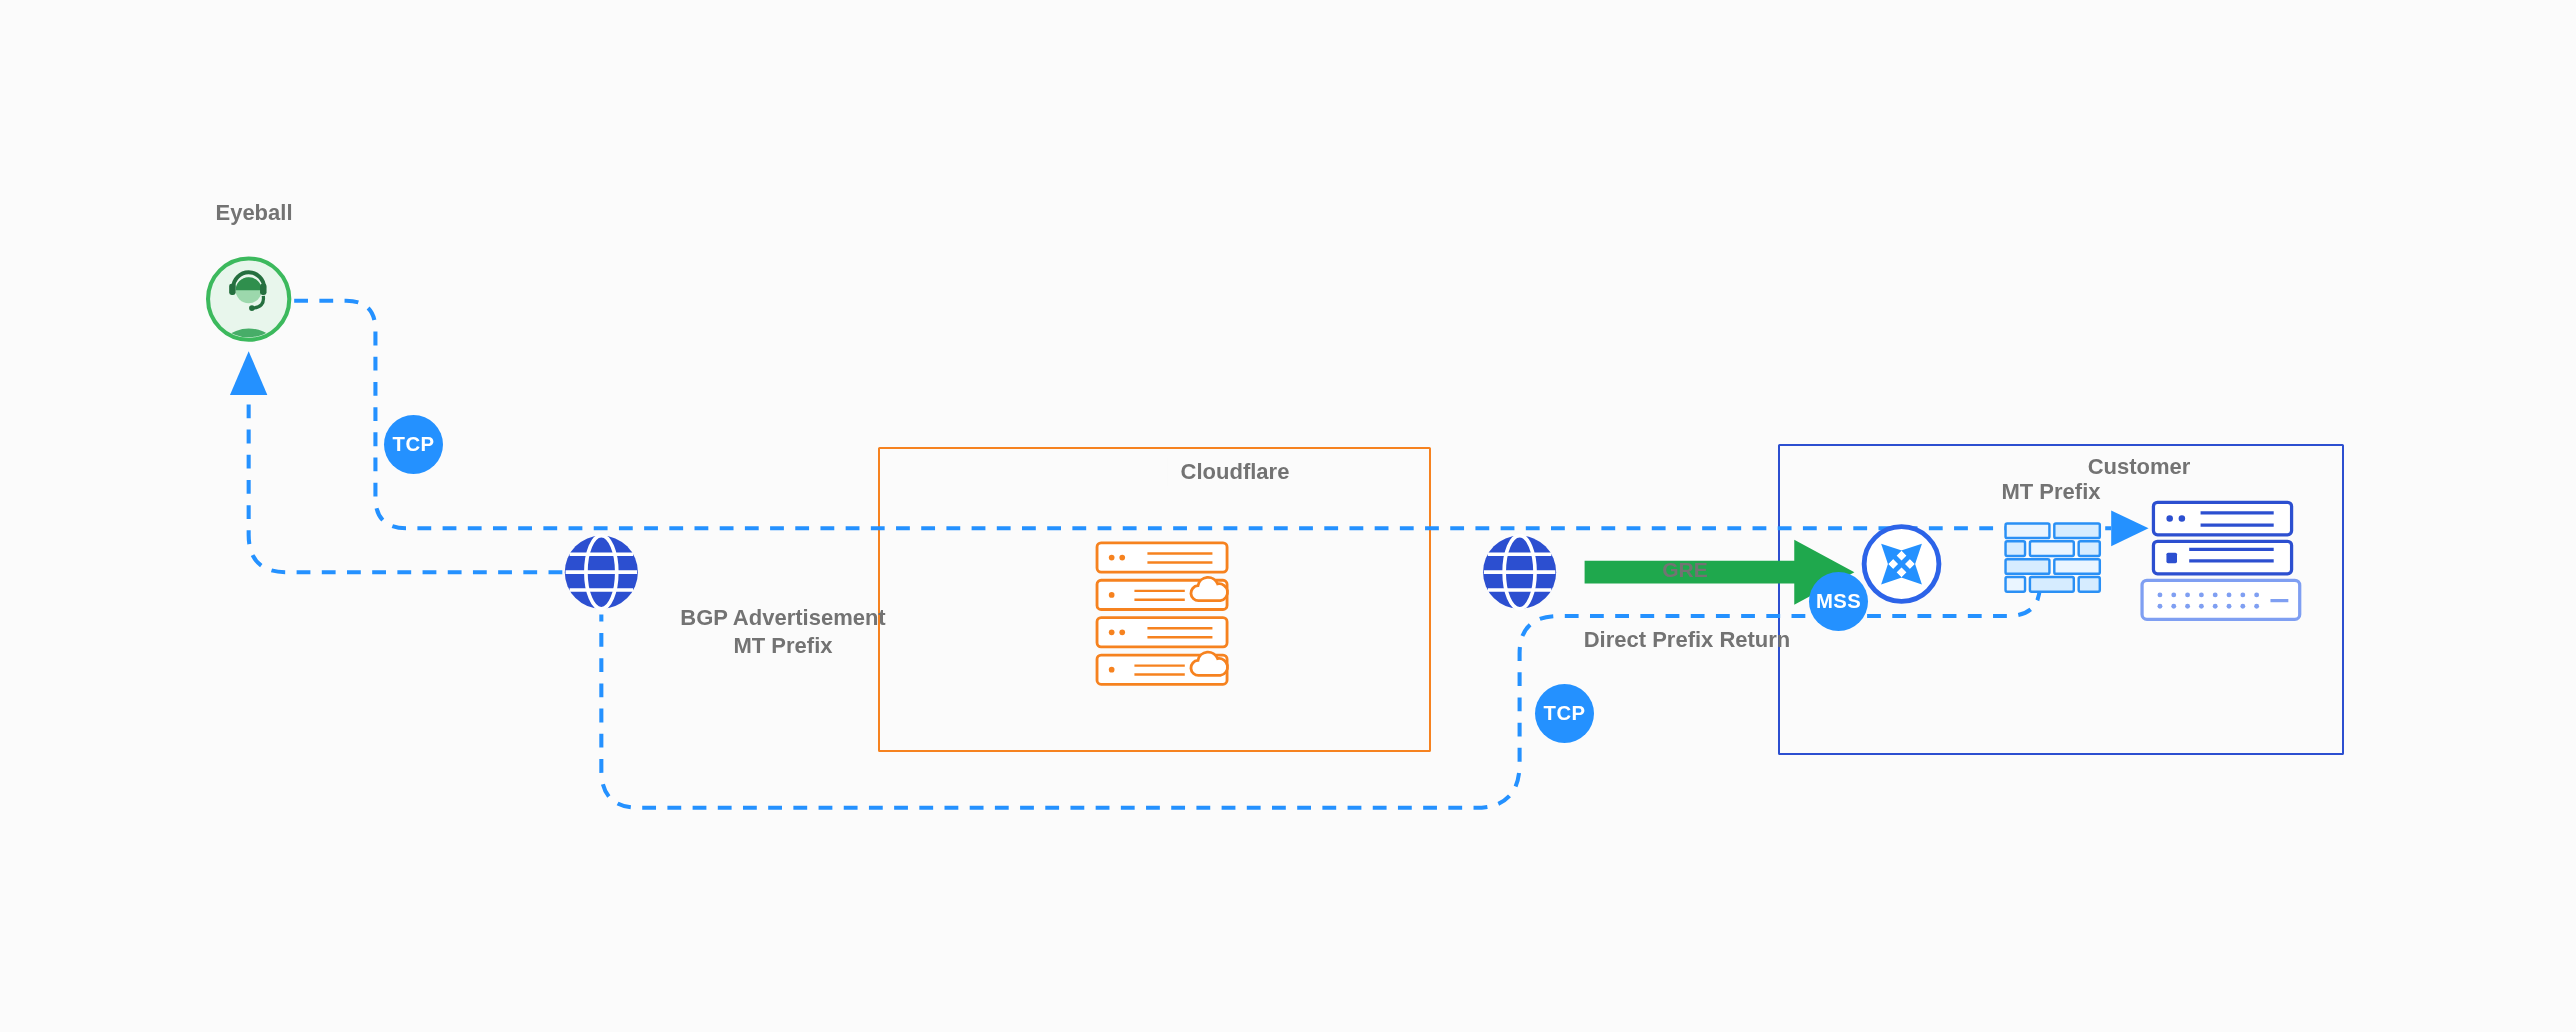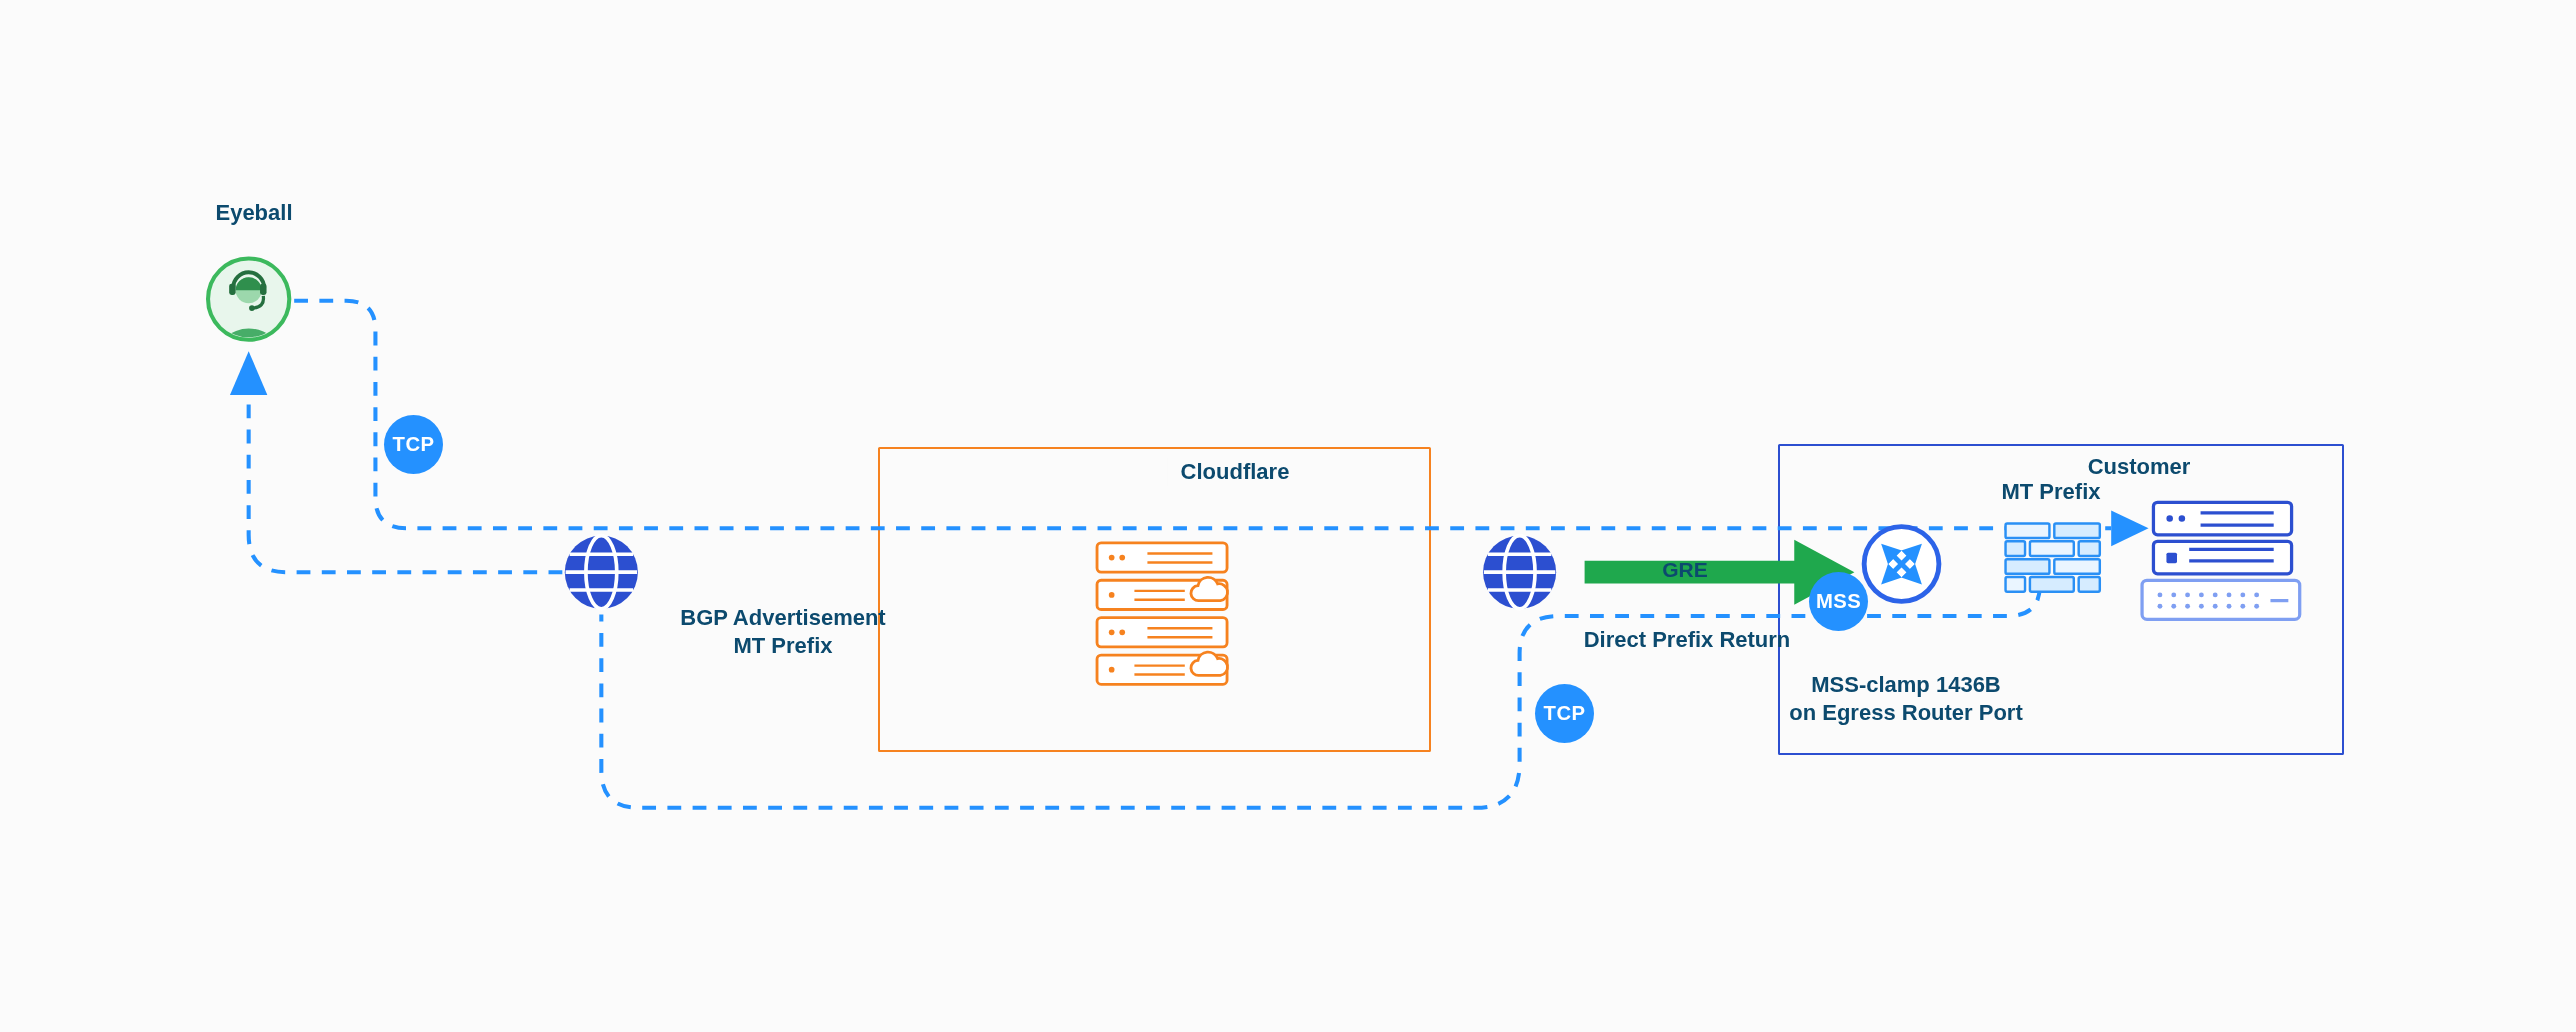--- a/index.html
+++ b/index.html
@@ -2,21 +2,21 @@
 <html style="font-size:13px"><head>
 <meta charset="utf-8">
 <style>
   html,body{margin:0;padding:0;background:#fbfbfb;font-family:"Liberation Sans",sans-serif;}
   .stage{position:relative;width:2576px;height:1033px;background:#fbfbfb;overflow:hidden;}
   .box{position:absolute;border:2.4px solid;border-radius:1.6px;z-index:1;background:transparent;}
   .box-cloudflare{left:878px;top:447px;width:549px;height:301px;border-color:#f6821f;}
   .box-customer{left:1778px;top:444px;width:562px;height:307px;border-color:#2c4fd0;}
   svg.layer{position:absolute;left:0;top:0;z-index:2;}
   .lbl{position:absolute;z-index:3;transform:translate(-50%,-50%);font-weight:700;font-size:22px;
-       color:#0c4a6e;white-space:nowrap;text-align:center;line-height:28px;}
+       color:#737373;white-space:nowrap;text-align:center;line-height:28px;}
   .boxlbl{background:#fbfbfb;padding:0 13px;margin-top:24px;}
   .badge{position:absolute;z-index:3;width:59px;height:59px;margin:-29px 0 0 -29px;border-radius:50%;
          background:#2491ff;color:#ffffff;font-weight:700;font-size:20.3px;
          display:flex;align-items:center;justify-content:center;letter-spacing:0.4px;text-align:center;}
   .lbl-eyeball{left:254px;top:213px;}
   .lbl-bgp{left:783px;top:632px;}
   .lbl-cloudflare{left:1235px;top:448px;}
   .lbl-gre{left:1685px;top:570px;font-size:21px;}
   .lbl-dsr{left:1687px;top:640px;}
   .lbl-mssclamp{left:1906px;top:699px;}
@@ -179,24 +179,20 @@
     <div>BGP Advertisement</div>
     <div>MT Prefix</div>
   </div>
 
   <div class="lbl boxlbl lbl-cloudflare">Cloudflare</div>
   <div class="lbl boxlbl lbl-customer">Customer</div>
 
   <div class="lbl lbl-gre">GRE</div>
   <div class="lbl lbl-dsr">Direct Prefix Return</div>
 
-  <div class="lbl lbl-mssclamp">
-    <div>MSS-clamp 1436B</div>
-    <div>on Egress Router Port</div>
-  </div>
 
   <div class="lbl lbl-mtprefix">MT Prefix</div>
 
   <div class="badge badge-tcp1">TCP</div>
   <div class="badge badge-tcp2">TCP</div>
   <div class="badge badge-mss">MSS</div>
 
 </div>
 
 

